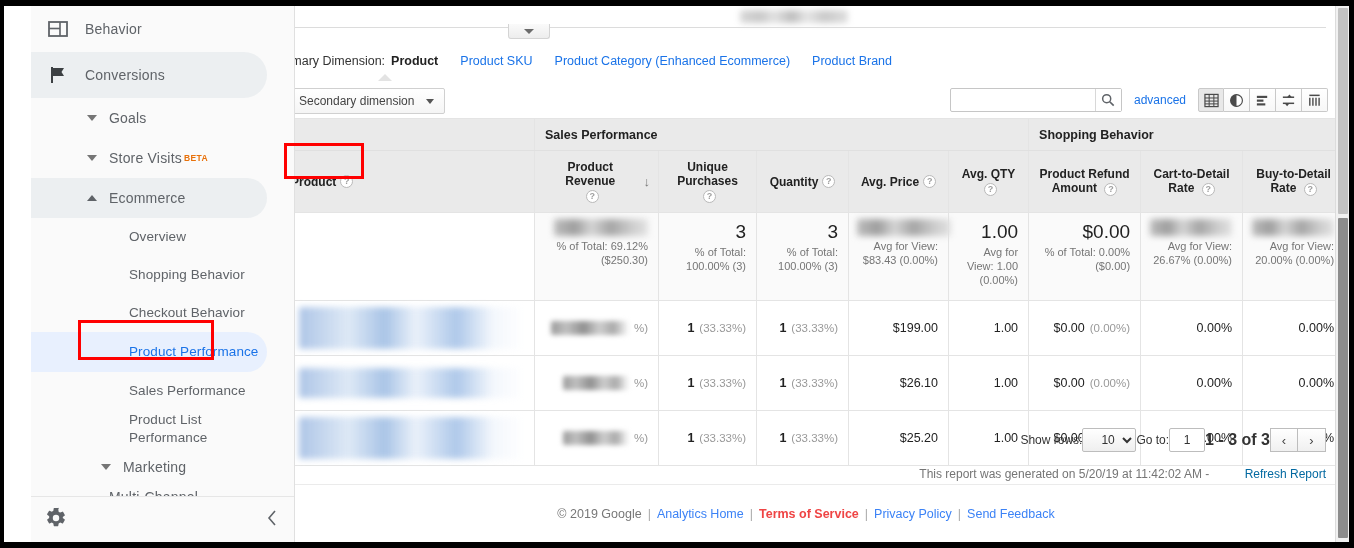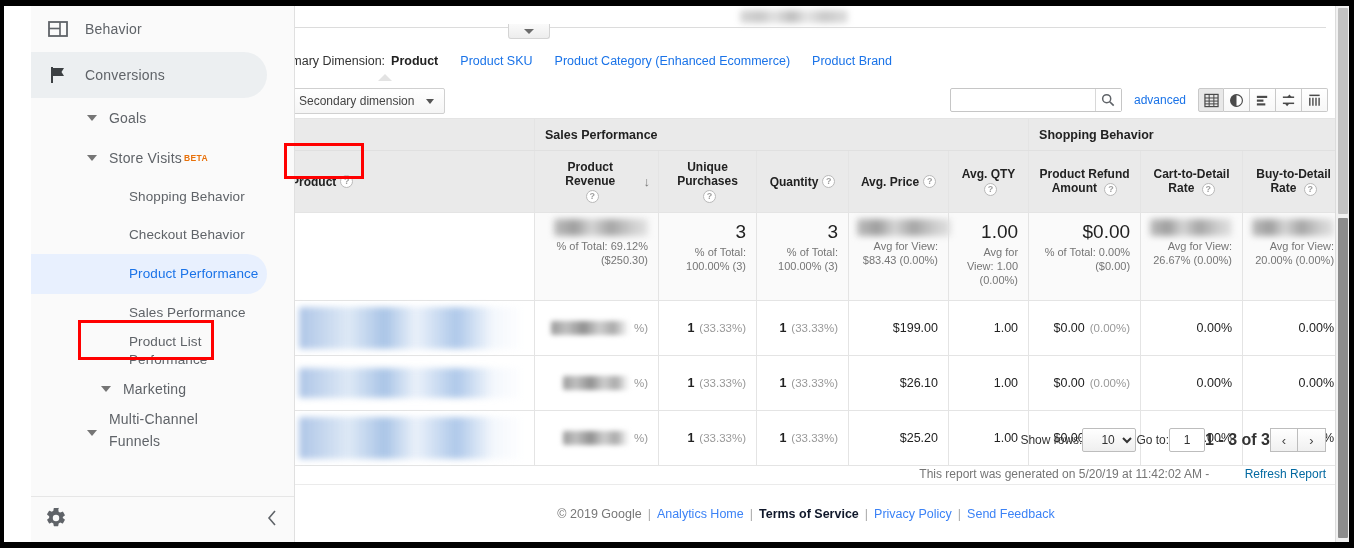--- a/index.html
+++ b/index.html
@@ -345,21 +345,21 @@
     position: absolute; left: 0; bottom: 0;
     width: 1076px; height: 58px;
     background: #fff;
     border-top: 1px solid #ebebeb;
     display: flex; align-items: center; justify-content: center;
     font-size: 12.5px; color: #777;
     gap: 0;
   }
   .footer .sep { margin: 0 6px; color: #aaa; }
   .footer a { color: #3b82f6; text-decoration: none; cursor: pointer; }
-  .footer a.dark { color: #0f172a; font-weight: bold; }
+  .footer a.dark { color: #ef4444; font-weight: bold; }
 
   
   .page-scrollbar {
     position: absolute; right: 5px; top: 6px;
     width: 14px; height: 536px; background: #f1f1f1;
     border-left: 1px solid #dcdcdc; z-index: 50;
   }
   .page-thumb {
     position: absolute; left: 2px; top: 2px;
     width: 10px; height: 206px; background: #c2c2c2; border-radius: 1px;
@@ -407,21 +407,28 @@
         <span class="nav-caret caret-down"></span>
         <span class="nav-label">Goals</span>
       </div>
 
       <div class="nav-sub nav-indent-grp" style="height:40px;">
         <span class="nav-caret caret-down"></span>
         <span class="nav-label">Store Visits</span>
           <span class="beta-sup">BETA</span>
       </div>
 
-
+      <div class="nav-sub nav-indent-grp pill-active" style="height:40px;background:#eceff1;border-top-right-radius:22px;border-bottom-right-radius:22px;width:236px;">
+        <span class="nav-caret caret-up"></span>
+        <span class="nav-label">Ecommerce</span>
+      </div>
+
+      <div class="nav-sub nav-indent-2" style="height:28px;">
+        <span class="nav-sub-label">Overview</span>
+      </div>
       <div class="nav-sub nav-indent-2" style="height:36px;">
         <span class="nav-sub-label">Shopping Behavior</span>
       </div>
       <div class="nav-sub nav-indent-2" style="height:36px;">
         <span class="nav-sub-label">Checkout Behavior</span>
       </div>
       <div class="nav-sub nav-indent-2 selected" style="height:40px;">
         <span class="nav-sub-label">Product Performance</span>
       </div>
       <div class="nav-sub nav-indent-2" style="height:36px;">

